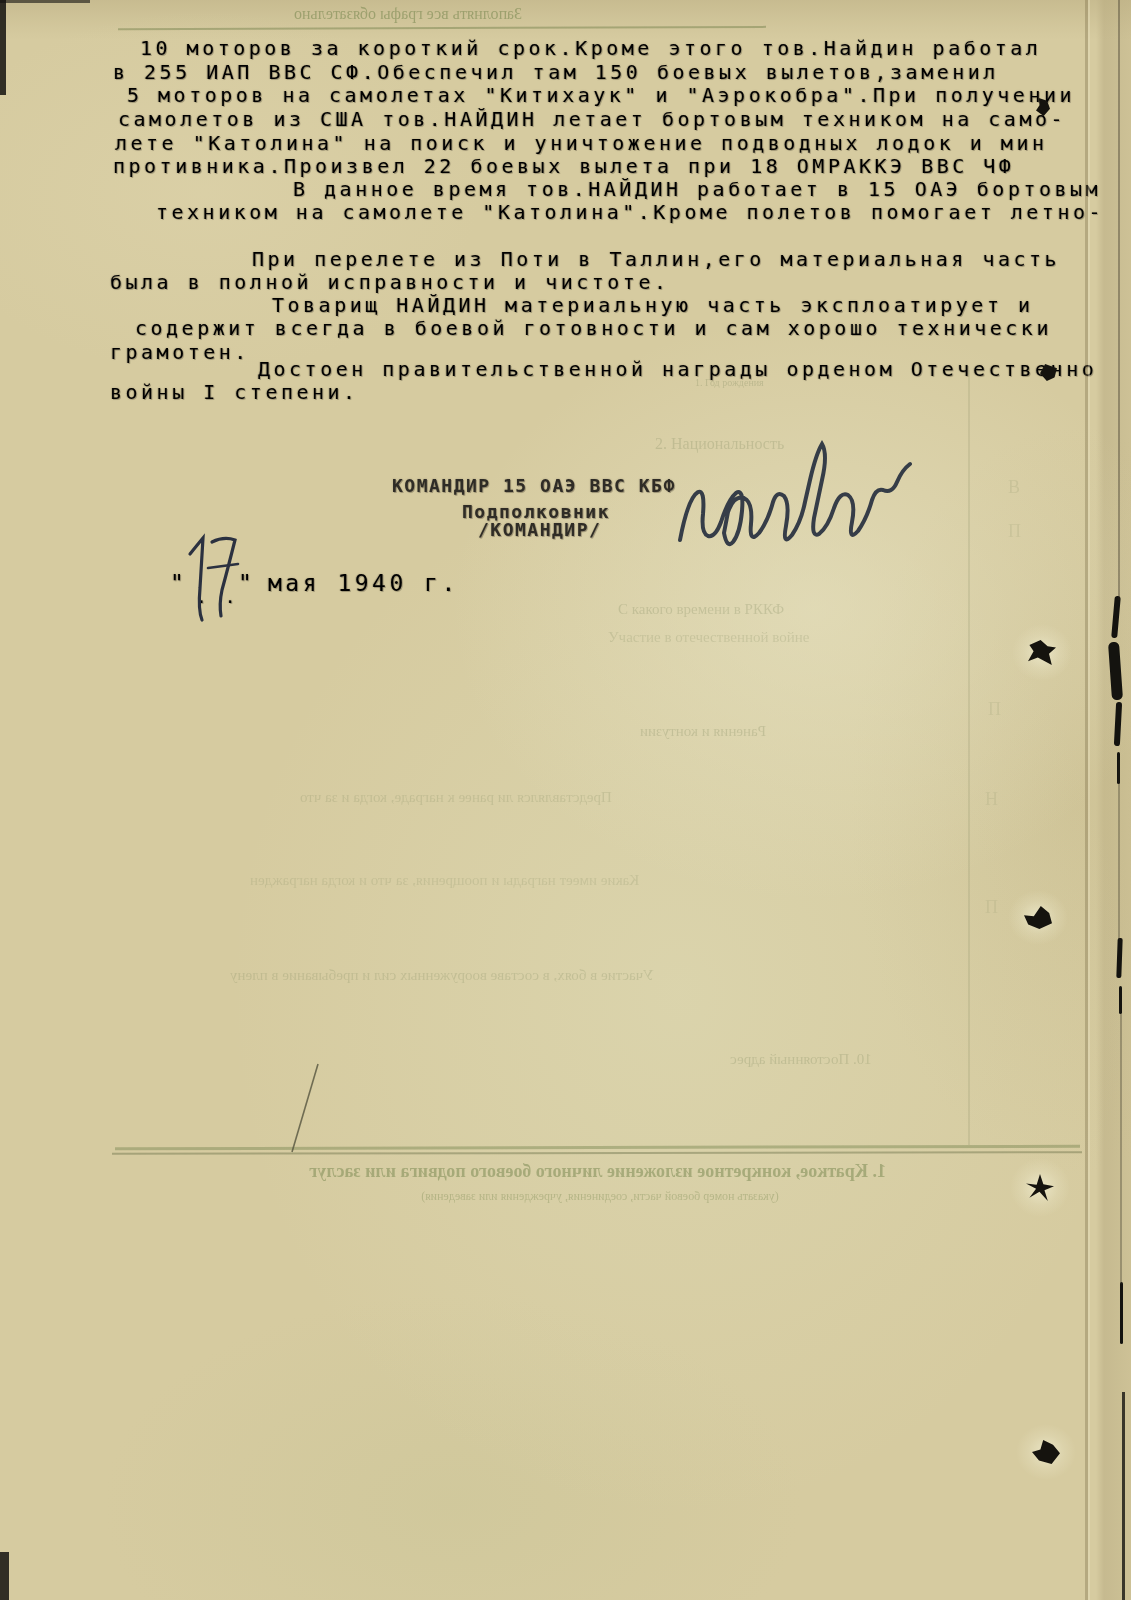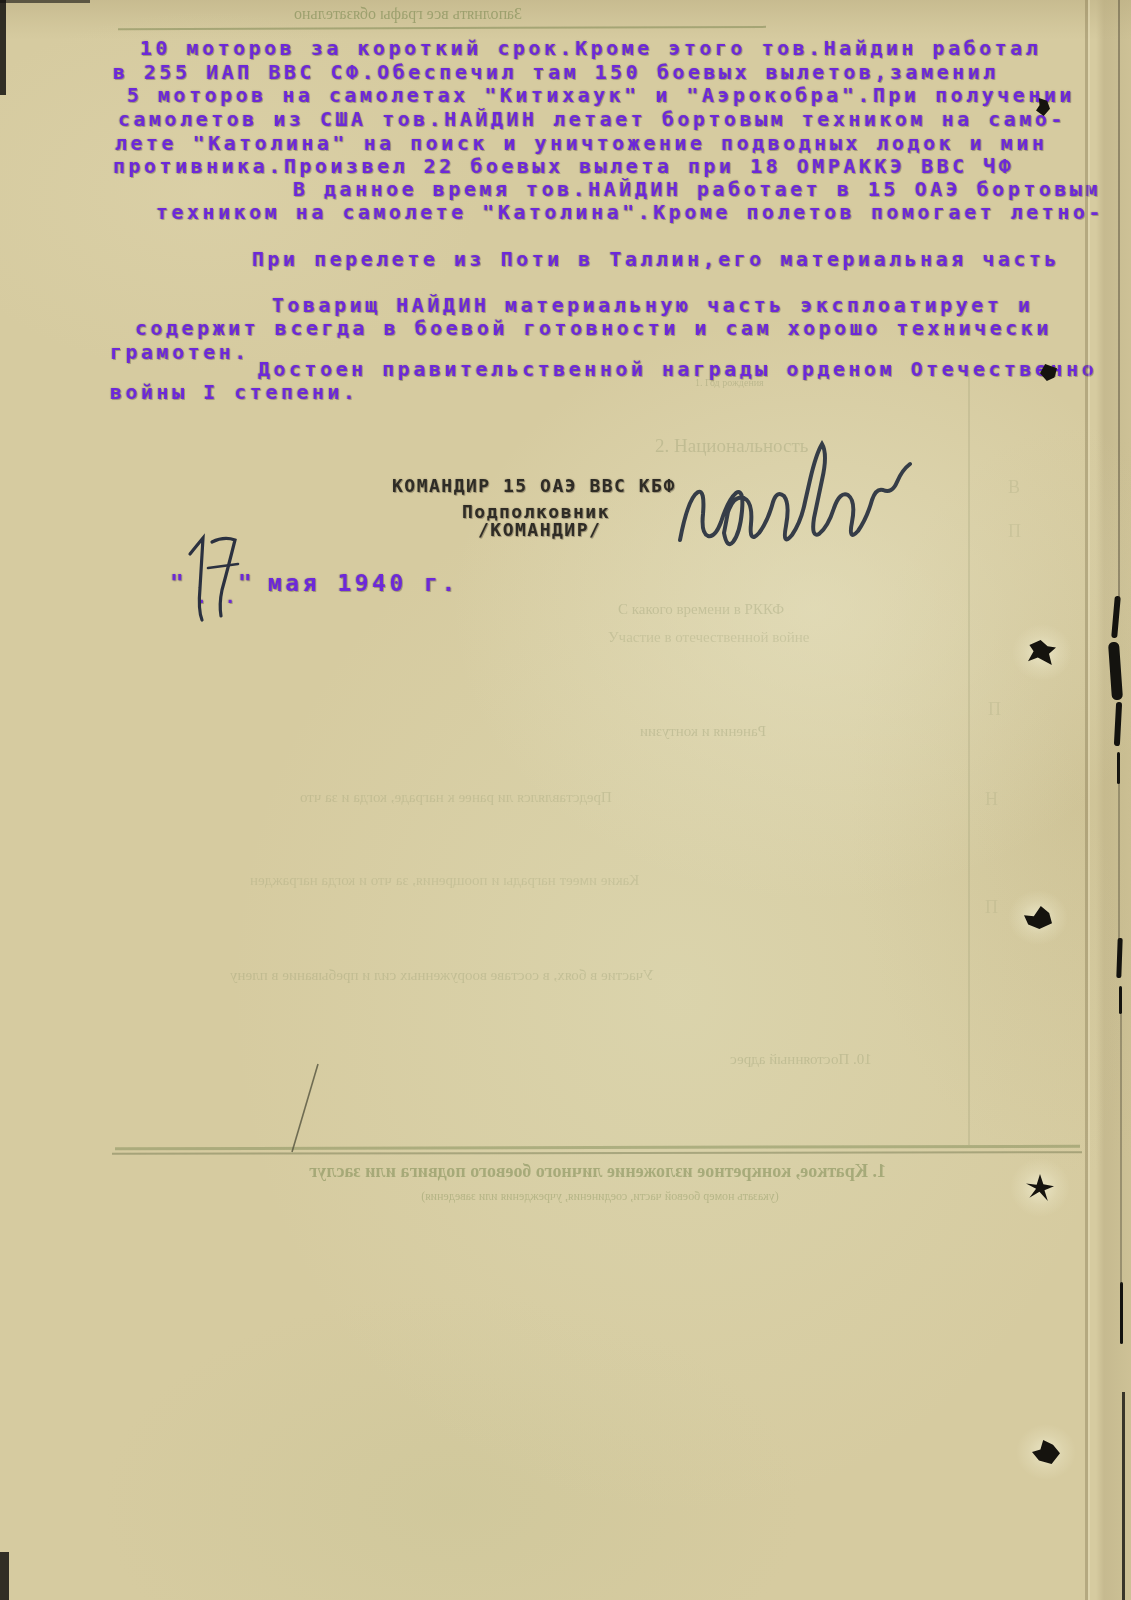--- a/index.html
+++ b/index.html
@@ -14,22 +14,22 @@
     background:
       radial-gradient(520px 420px at 72% 38%, rgba(232,228,196,.55), rgba(232,228,196,0) 70%),
       radial-gradient(600px 700px at 60% 62%, rgba(224,222,186,.45), rgba(224,222,186,0) 75%),
       radial-gradient(400px 260px at 18% 12%, rgba(222,212,172,.5), rgba(222,212,172,0) 70%),
       radial-gradient(500px 300px at 40% 94%, rgba(200,196,150,.4), rgba(200,196,150,0) 70%),
       radial-gradient(300px 500px at 95% 50%, rgba(198,186,140,.45), rgba(198,186,140,0) 75%),
       linear-gradient(180deg, rgba(185,172,128,.5) 0px, rgba(185,172,128,.15) 26px, rgba(185,172,128,0) 40px),
       linear-gradient(90deg, rgba(0,0,0,0) 1096px, rgba(150,135,95,.25) 1104px, rgba(170,155,110,.2) 1131px);
   }
   .typed{
-    position:absolute; white-space:pre; font-weight:bold;
-    font-size:20px; letter-spacing:3.5px; color:#6d28d9; line-height:1;
+    position:absolute; white-space:pre; font-weight:normal;
+    font-size:20px; letter-spacing:3.5px; color:#000000; line-height:1;
     text-shadow:1px 1px 0 rgba(55,48,36,.28), -1px 0 0 rgba(55,48,36,.14), 0 0 2px rgba(60,52,40,.25);
   }
   .sig-typed{
     position:absolute; white-space:pre; font-weight:bold;
     font-size:18px; letter-spacing:1.5px; color:#2f2c26; line-height:1;
     text-shadow:1px 1px 0 rgba(55,48,36,.3), 0 0 2px rgba(60,52,40,.3);
   }
   .bleed{
     position:absolute; white-space:pre; font-family:"Liberation Serif", serif;
     color:#7d875d; line-height:1;
@@ -54,20 +54,21 @@
 
   <div class="typed" style="left:140px; top:38px;">10 моторов за короткий срок.Кроме этого тов.Найдин работал</div>
   <div class="typed" style="left:113px; top:62px;">в 255 ИАП ВВС СФ.Обеспечил там 150 боевых вылетов,заменил</div>
   <div class="typed" style="left:127px; top:85px;">5 моторов на самолетах "Китихаук" и "Аэрокобра".При получении</div>
   <div class="typed" style="left:118px; top:109px;">самолетов из США тов.НАЙДИН летает бортовым техником на само-</div>
   <div class="typed" style="left:115px; top:133px;">лете "Католина" на поиск и уничтожение подводных лодок и мин</div>
   <div class="typed" style="left:113px; top:156px;">противника.Произвел 22 боевых вылета при 18 ОМРАККЭ ВВС ЧФ</div>
   <div class="typed" style="left:293px; top:179px;">В данное время тов.НАЙДИН работает в 15 ОАЭ бортовым</div>
   <div class="typed" style="left:156px; top:202px;">техником на самолете "Католина".Кроме полетов помогает летно-</div>
   <div class="typed" style="left:252px; top:249px;">При перелете из Поти в Таллин,его материальная часть</div>
+  <div class="typed" style="left:110px; top:272px;">была в полной исправности и чистоте.</div>
   <div class="typed" style="left:272px; top:295px;">Товарищ НАЙДИН материальную часть эксплоатирует и</div>
   <div class="typed" style="left:135px; top:318px;">содержит всегда в боевой готовности и сам хорошо технически</div>
   <div class="typed" style="left:110px; top:342px;">грамотен.</div>
   <div class="typed" style="left:258px; top:359px;">Достоен правительственной награды орденом Отечественно</div>
   <div class="typed" style="left:110px; top:382px;">войны I степени.</div>
 
   <div class="sig-typed" style="left:392px; top:477px;">КОМАНДИР 15 ОАЭ ВВС КБФ</div>
   <div class="sig-typed" style="left:462px; top:503px;">Подполковник</div>
   <div class="sig-typed" style="left:478px; top:521px;">/КОМАНДИР/</div>
 
@@ -79,21 +80,21 @@
   <div class="typed" style="left:196px; top:588px; font-size:18px;">. .</div>
   <div class="typed" style="left:238px; top:572px; font-size:23px;">"</div>
   <div class="typed" style="left:268px; top:572px; font-size:23px;">мая 1940 г.</div>
   <svg style="left:172px; top:528px;" width="100" height="100" viewBox="0 0 100 100">
     <path d="M18 26 Q26 16 31 10 L28 60 Q26 82 30 92" stroke="#2b3140" stroke-width="3.2" fill="none" stroke-linecap="round"></path>
     <path d="M40 14 Q52 8 63 12 Q56 40 50 62 Q47 76 49 88" stroke="#2b3140" stroke-width="3.2" fill="none" stroke-linecap="round"></path>
     <path d="M36 40 L66 36" stroke="#2b3140" stroke-width="2.6" fill="none" stroke-linecap="round"></path>
   </svg>
 
   <div class="bleed" style="left:695px; top:378px; font-size:10px; opacity:.30;">1. Год рождения</div>
-  <div class="bleed" style="left:655px; top:436px; font-size:19px; opacity:.26;">2. Национальность</div>
+  <div class="bleed" style="left:655px; top:436px; font-size:16px; opacity:.26;">2. Национальность</div>
   <div class="bleed" style="left:618px; top:602px; font-size:15px; opacity:.26;">С какого времени в РККФ</div>
   <div class="bleed" style="left:608px; top:630px; font-size:15px; opacity:.22;">Участие в отечественной войне</div>
   <div class="bleed mir" style="left:640px; top:724px; font-size:15px; opacity:.26;">Ранения и контузии</div>
   <div class="bleed mir" style="left:730px; top:1052px; font-size:15px; opacity:.26;">10. Постоянный адрес</div>
 
   <div class="bleed mir" style="left:300px; top:790px; font-size:15px; opacity:.22;">Представлялся ли ранее к награде, когда и за что</div>
   <div class="bleed mir" style="left:250px; top:873px; font-size:15px; opacity:.20;">Какие имеет награды и поощрения, за что и когда награжден</div>
   <div class="bleed mir" style="left:230px; top:968px; font-size:15px; opacity:.24;">Участие в боях, в составе вооруженных сил и пребывание в плену</div>
 
   <div class="bleed" style="left:1008px; top:478px; font-size:18px; opacity:.16;">В</div>

